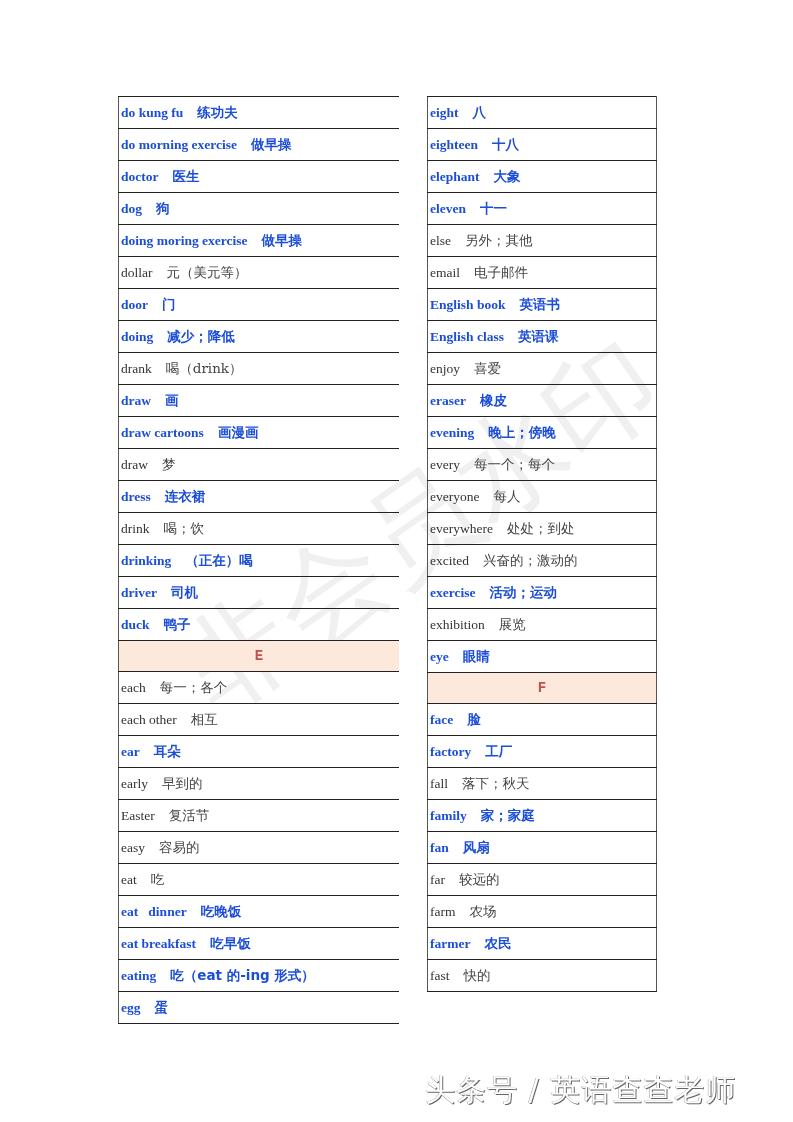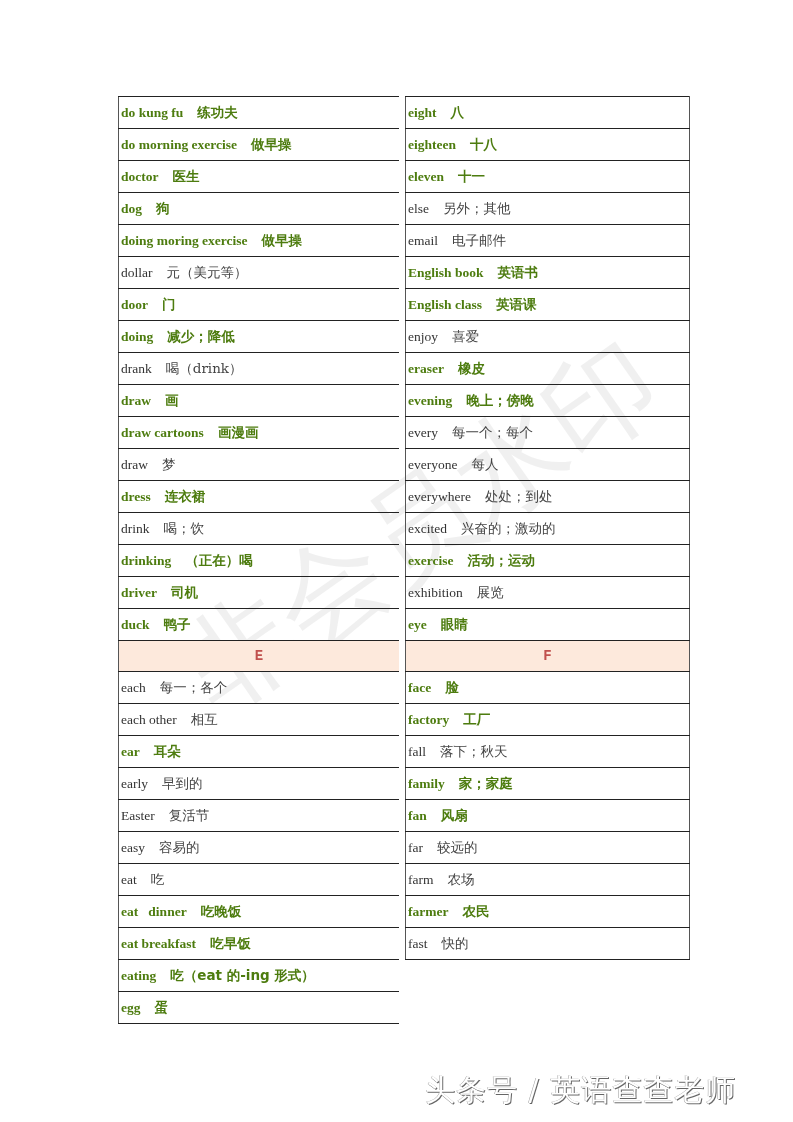--- a/index.html
+++ b/index.html
@@ -3,23 +3,23 @@
 <meta charset="utf-8">
 <style>
   html, body { margin:0; padding:0; }
   body { width:793px; height:1122px; background:#fff; position:relative; overflow:hidden;
          font-family: "Liberation Serif", "DejaVu Serif", serif; color:#111; }
   .vocab-table { position:absolute; top:96px; border-collapse:collapse; table-layout:fixed; }
   .vocab-table td { height:30px; padding:0 0 0 2px; border-top:1px solid #222; border-bottom:1px solid #222;
                     font-size:13.5px; white-space:nowrap; vertical-align:middle; line-height:30px; }
   #left-table { left:118px; width:281px; }
   #left-table td { border-left:1.5px solid #555; border-right:none; }
-  #right-table { left:405px; width:285px; }
+  #right-table { left:427px; width:230px; }
   #right-table td { border-left:1.5px solid #555; border-right:1.5px solid #555; }
-  .row-bold td { font-weight:bold; color:#4d7c0f; }
+  .row-bold td { font-weight:bold; color:#1d4ed8; }
   .row-bold .zh { font-family:"DejaVu Sans", sans-serif; font-weight:bold; font-size:13.5px; }
   .row-normal td { font-weight:normal; color:#333; }
   .row-normal .zh { font-family:"DejaVu Serif", serif; color:#444; font-size:13.5px; }
   .en { display:inline-block; }
   .gap { display:inline-block; width:14px; }
   .letter-row td { background:#fde9dc; text-align:center; padding:0; }
   .letter { color:#c0504d; font-weight:bold; font-family:"Liberation Mono", "DejaVu Sans Mono", monospace; font-size:14px; }
   .watermark { position:absolute; left:150px; top:380px; width:500px; height:320px; pointer-events:none;
                font-family:"DejaVu Sans", sans-serif; font-size:110px; color:rgba(200,200,200,0.28);
                transform:rotate(-35deg); transform-origin:center; line-height:320px; text-align:center; white-space:nowrap; }
@@ -124,20 +124,23 @@
   </table>
 <table id="right-table" class="vocab-table">
     <tbody>
       <tr class="row-bold">
         <td><span class="en" style="white-space: pre;">eight</span><span class="gap"></span><span class="zh">八</span></td>
       </tr>
       <tr class="row-bold">
         <td><span class="en" style="white-space: pre;">eighteen</span><span class="gap"></span><span class="zh">十八</span></td>
       </tr>
       <tr class="row-bold">
+        <td><span class="en" style="white-space: pre;">elephant</span><span class="gap"></span><span class="zh">大象</span></td>
+      </tr>
+      <tr class="row-bold">
         <td><span class="en" style="white-space: pre;">eleven</span><span class="gap"></span><span class="zh">十一</span></td>
       </tr>
       <tr class="row-normal">
         <td><span class="en" style="white-space: pre;">else</span><span class="gap"></span><span class="zh">另外；其他</span></td>
       </tr>
       <tr class="row-normal">
         <td><span class="en" style="white-space: pre;">email</span><span class="gap"></span><span class="zh">电子邮件</span></td>
       </tr>
       <tr class="row-bold">
         <td><span class="en" style="white-space: pre;">English book</span><span class="gap"></span><span class="zh">英语书</span></td>

